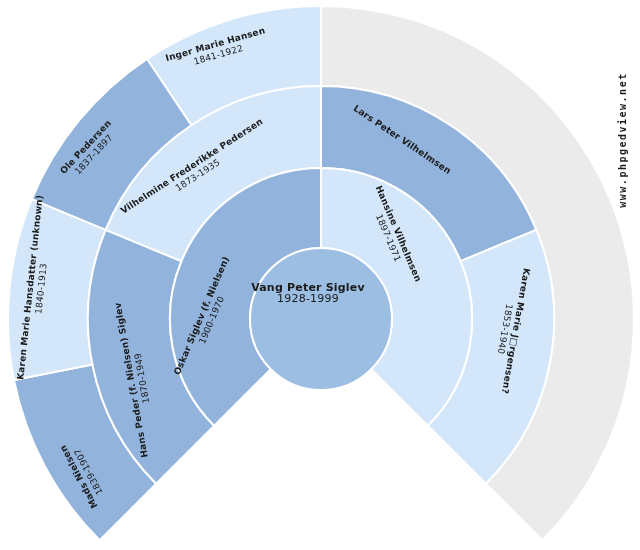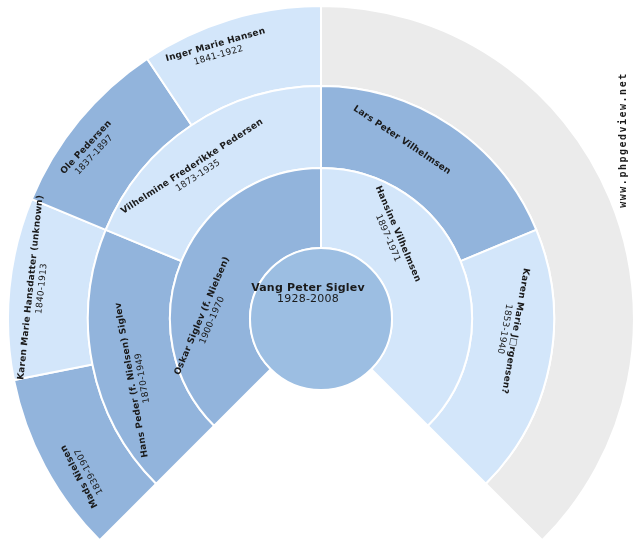--- a/index.html
+++ b/index.html
@@ -31,21 +31,21 @@
       <path d="M105.7 229.8 A233 233 0 0 1 321.0 86.0 L321.0 168.0 A151 151 0 0 0 181.5 261.2 Z" fill="#D3E6FA" stroke="#FFFFFF" stroke-width="2"></path>
       <path d="M321.0 86.0 A233 233 0 0 1 536.3 229.8 L460.5 261.2 A151 151 0 0 0 321.0 168.0 Z" fill="#92B4DC" stroke="#FFFFFF" stroke-width="2"></path>
       <path d="M536.3 229.8 A233 233 0 0 1 485.8 483.8 L427.8 425.8 A151 151 0 0 0 460.5 261.2 Z" fill="#D3E6FA" stroke="#FFFFFF" stroke-width="2"></path>
       <path d="M214.2 425.8 A151 151 0 0 1 321.0 168.0 L321.0 248.0 A71 71 0 0 0 270.8 369.2 Z" fill="#92B4DC" stroke="#FFFFFF" stroke-width="2"></path>
       <path d="M321.0 168.0 A151 151 0 0 1 427.8 425.8 L371.2 369.2 A71 71 0 0 0 321.0 248.0 Z" fill="#D3E6FA" stroke="#FFFFFF" stroke-width="2"></path>
       <circle cx="321" cy="319" r="71" fill="#9CBEE2" stroke="#FFFFFF" stroke-width="2"></circle>
     </svg>
 
   <div class="plabel center" style="left:308px;top:293px;--rot:0deg">
     <div class="pname">Vang Peter Siglev</div>
-    <div class="pdates">1928-2008</div>
+    <div class="pdates">1928-1999</div>
   </div>
 
   <div class="plabel" style="left:207px;top:318px;--rot:-67deg">
     <div class="pname">Oskar Siglev (f. Nielsen)</div>
     <div class="pdates">1900-1970</div>
   </div>
 
   <div class="plabel" style="left:393px;top:236px;--rot:67deg">
     <div class="pname">Hansine Vilhelmsen</div>
     <div class="pdates">1897-1971</div>

